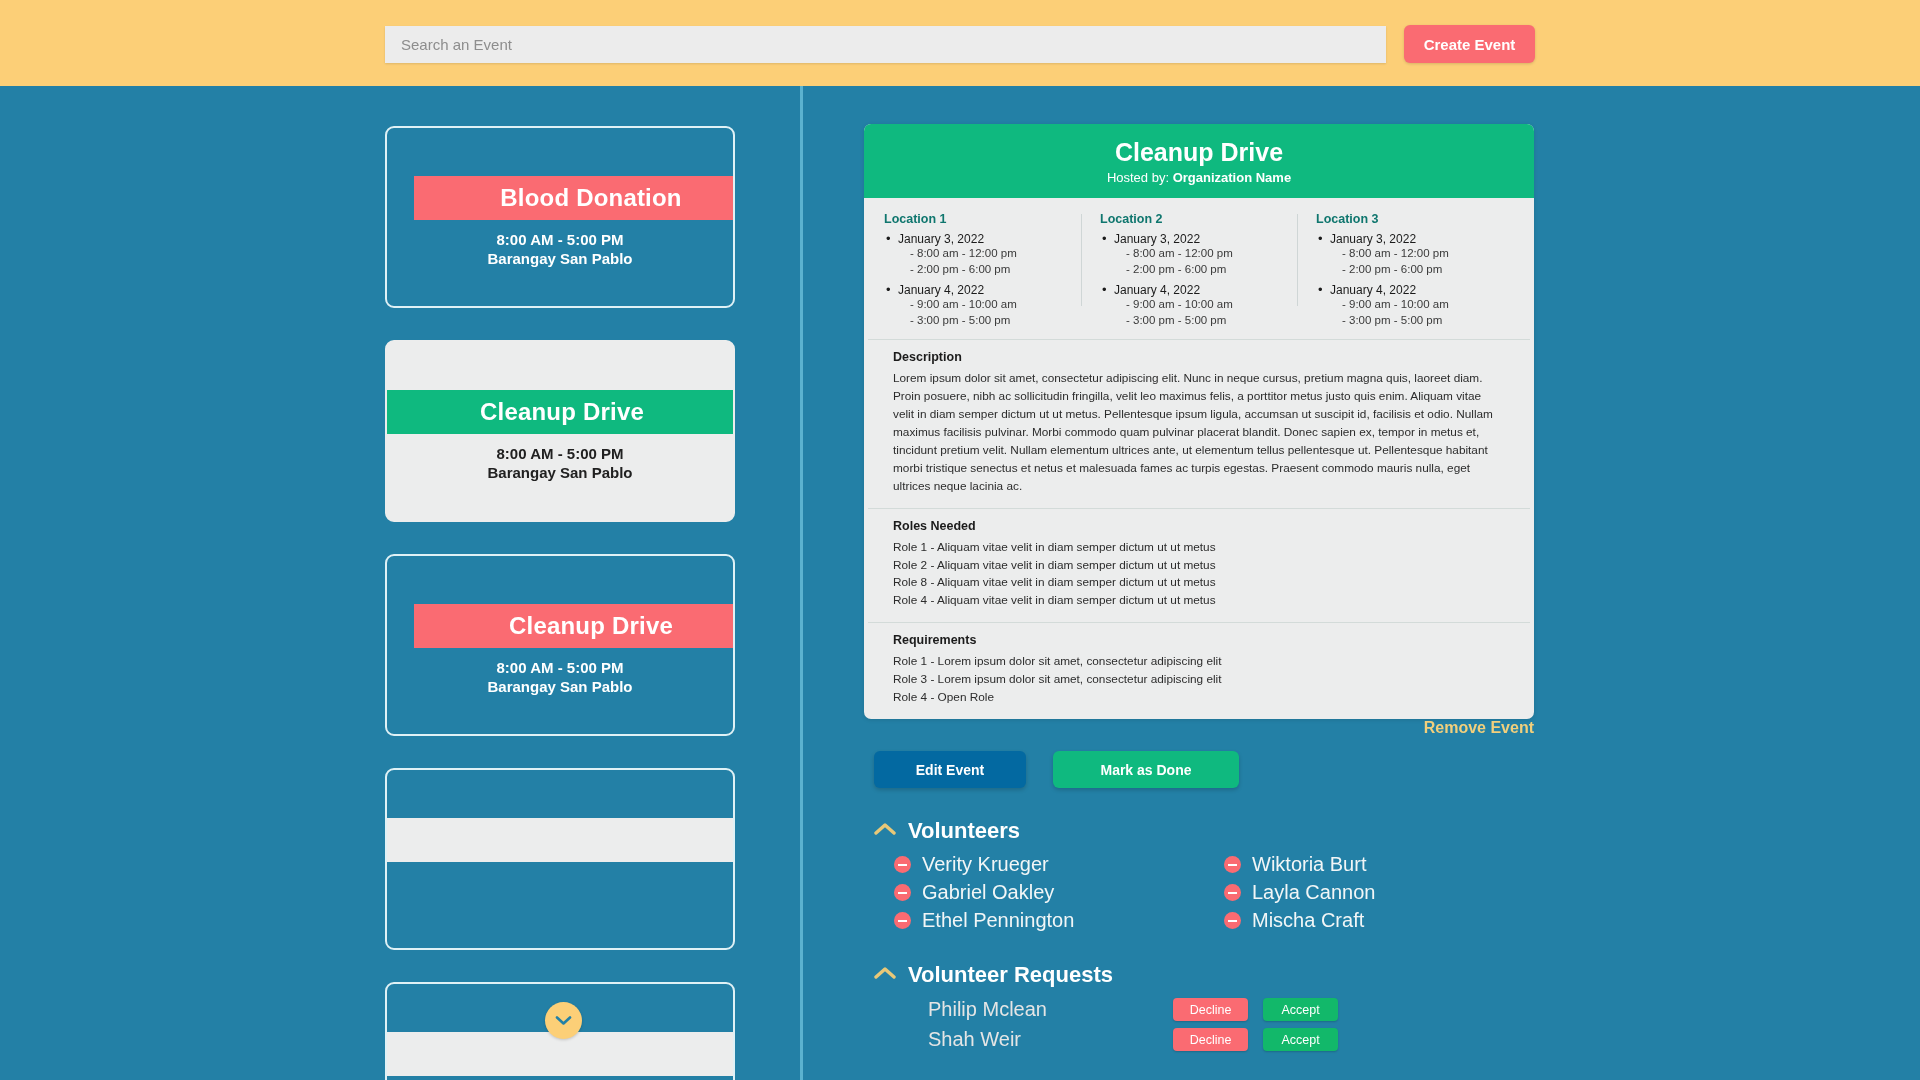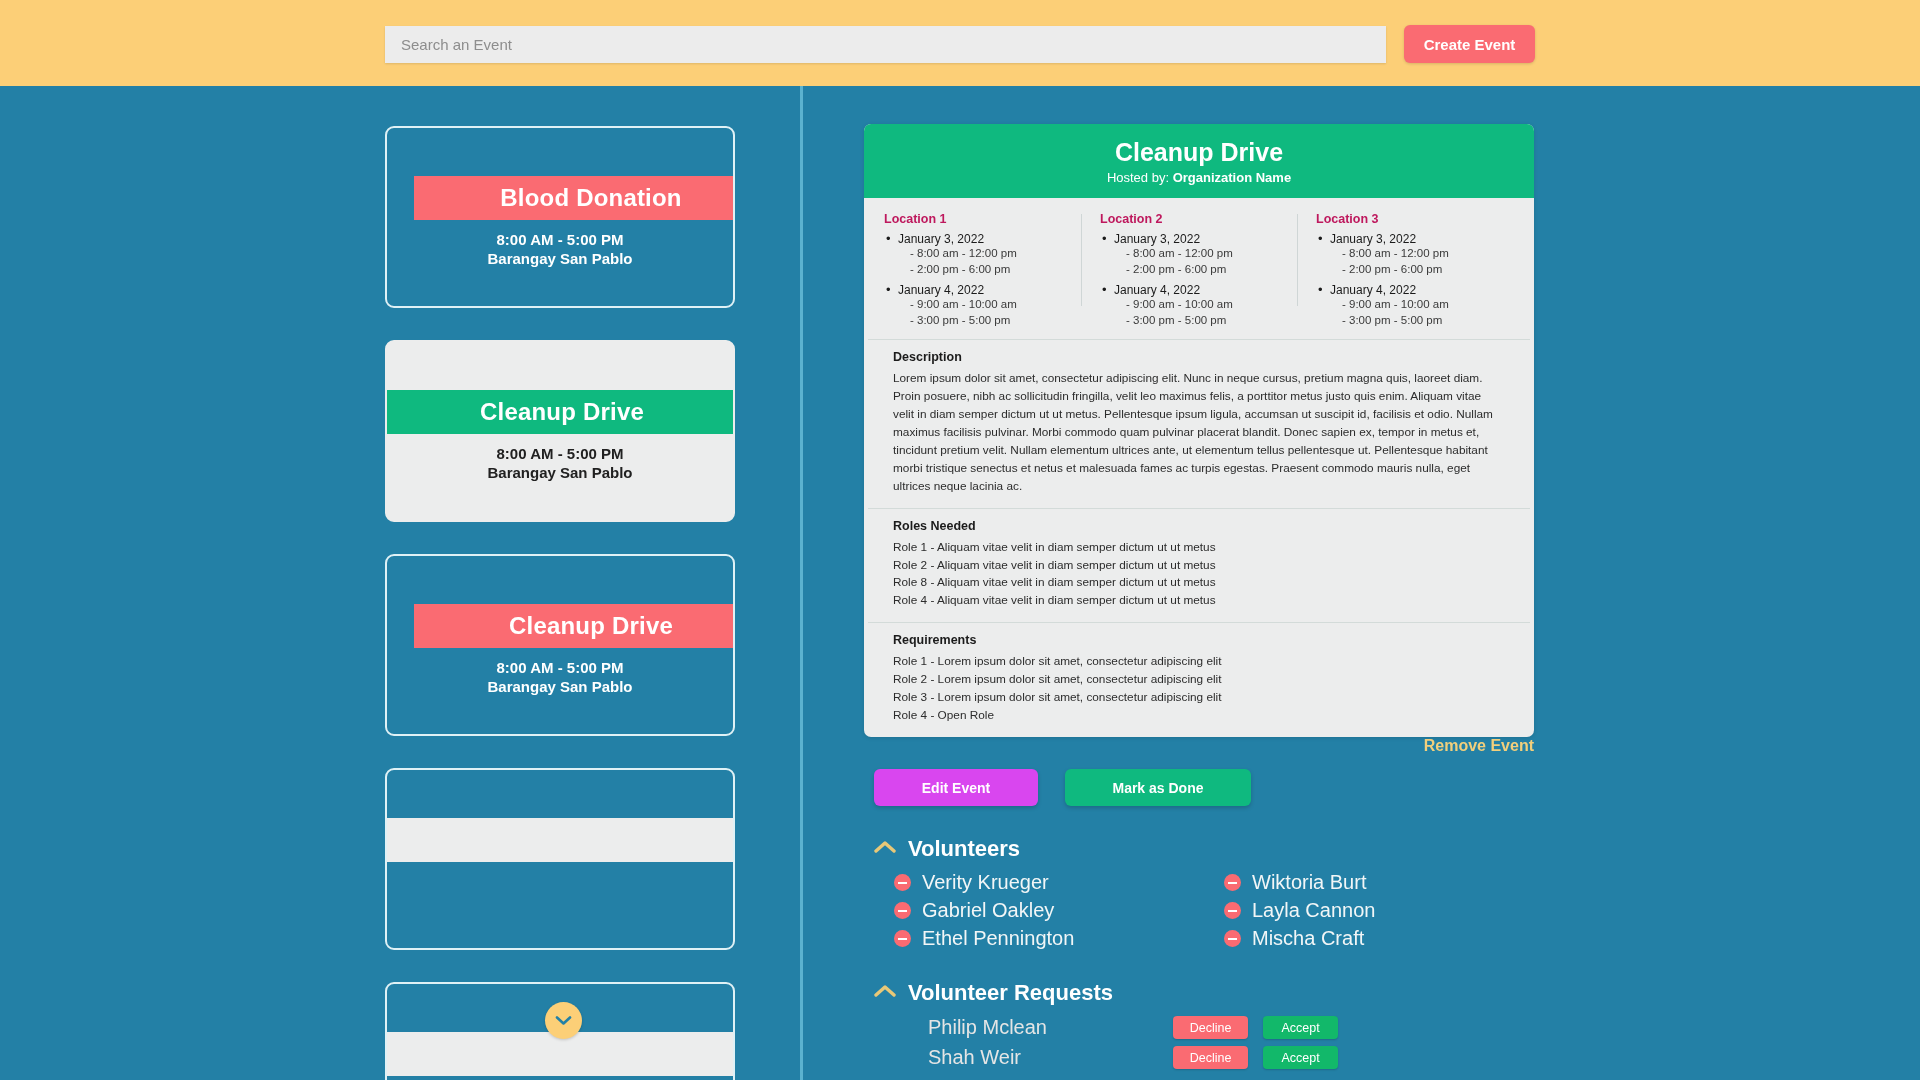--- a/index.html
+++ b/index.html
@@ -142,21 +142,21 @@
   .loc-col {
     flex: 1;
     padding-right: 14px;
     position: relative;
   }
   .loc-col + .loc-col { padding-left: 18px; }
   .loc-col:not(:last-child)::after {
     content: ""; position: absolute; right: 0; top: 2px;
     width: 1px; height: 92px; background: #cfd6d6;
   }
-  .loc-title { font-size: 12.5px; font-weight: 700; color: #be185d; margin-bottom: 3px; }
+  .loc-title { font-size: 12.5px; font-weight: 700; color: #0f766e; margin-bottom: 3px; }
   .loc-date {
     font-size: 12px; color: #1b1b1b;
     position: relative; padding-left: 14px; margin-top: 6px;
   }
   .loc-date::before {
     content: "•"; position: absolute; left: 2px; top: -1px; font-size: 13px;
   }
   .loc-time { font-size: 11.5px; color: #3a3a3a; padding-left: 26px; line-height: 1.38; }
 
   .section {
@@ -177,21 +177,21 @@
   }
 
   .action-row { display: flex; gap: 27px; margin-top: 14px; padding-left: 10px; }
   .btn {
     border: none; border-radius: 6px;
     color: #fff; font-size: 14px; font-weight: 600;
     cursor: pointer;
     font-family: "Liberation Sans", sans-serif;
     box-shadow: 0 2px 4px rgba(0,0,0,.18);
   }
-  .btn-edit { width: 164px; height: 37px; background: #d946ef; }
+  .btn-edit { width: 152px; height: 37px; background: #0369a1; }
   .btn-done { width: 186px; height: 37px; background: #0fb97f; }
 
   .group { margin-top: 30px; padding-left: 10px; }
   .group-head { display: flex; align-items: center; gap: 12px; }
   .group-title { font-size: 22px; font-weight: 700; color: #fff; }
 
   .vol-grid {
     display: grid;
     grid-template-columns: 330px 330px;
     row-gap: 5px;
@@ -324,21 +324,20 @@
             <div class="sec-line">Role 2 - Aliquam vitae velit in diam semper dictum ut ut metus</div>
             <div class="sec-line">Role 8 - Aliquam vitae velit in diam semper dictum ut ut metus</div>
             <div class="sec-line">Role 4 - Aliquam vitae velit in diam semper dictum ut ut metus</div>
           </div>
       </div>
 
       <div class="section">
         <div class="sec-title">Requirements</div>
         <div id="requirements-list">
             <div class="sec-line">Role 1 - Lorem ipsum dolor sit amet, consectetur adipiscing elit</div>
-            <div class="sec-line">Role 2 - Lorem ipsum dolor sit amet, consectetur adipiscing elit</div>
             <div class="sec-line">Role 3 - Lorem ipsum dolor sit amet, consectetur adipiscing elit</div>
             <div class="sec-line">Role 4 - Open Role</div>
           </div>
       </div>
     </div>
 
     <span class="remove-link">Remove Event</span>
 
     <div class="action-row">
       <button class="btn btn-edit">Edit Event</button>

